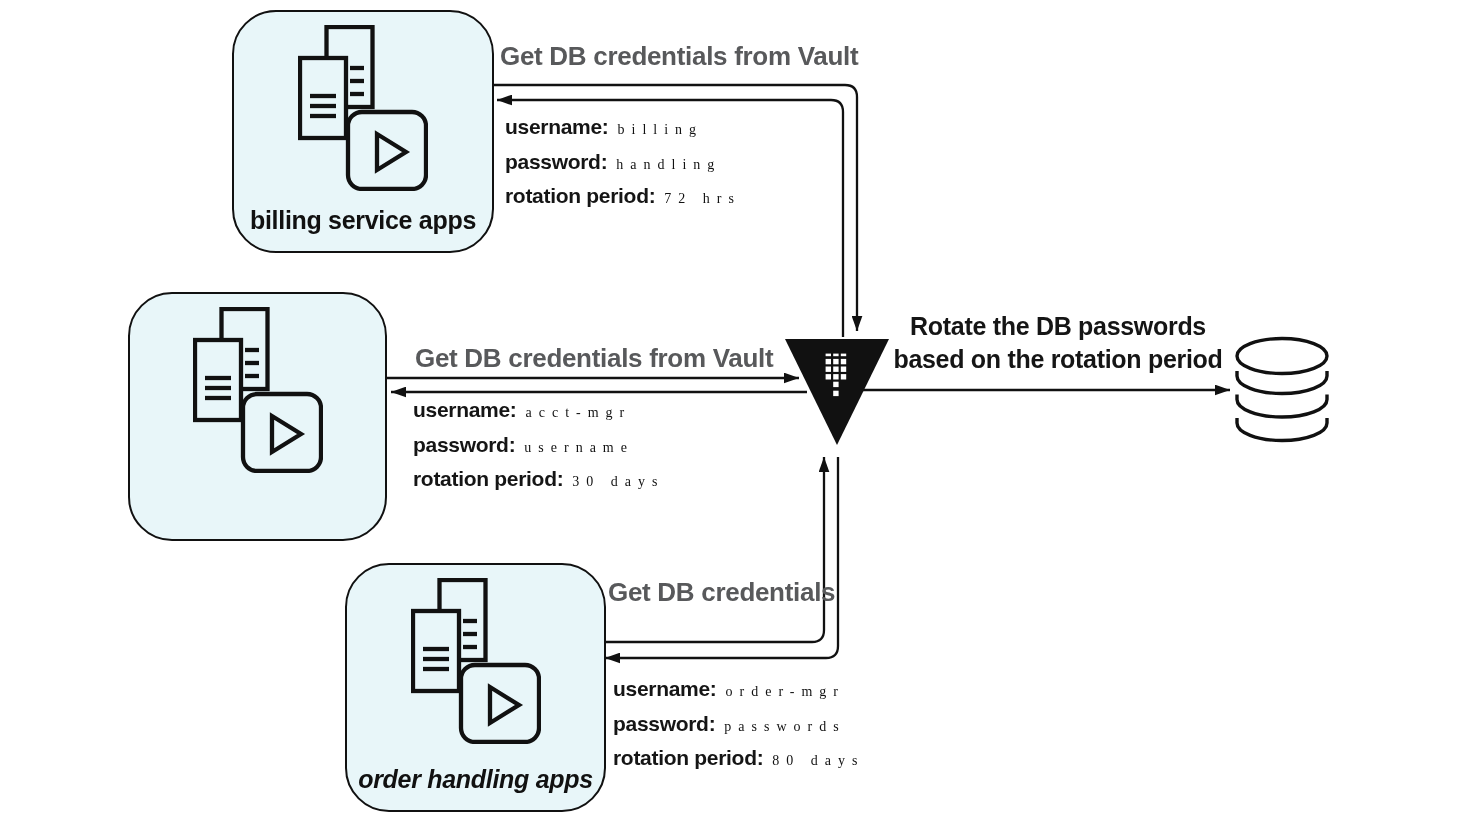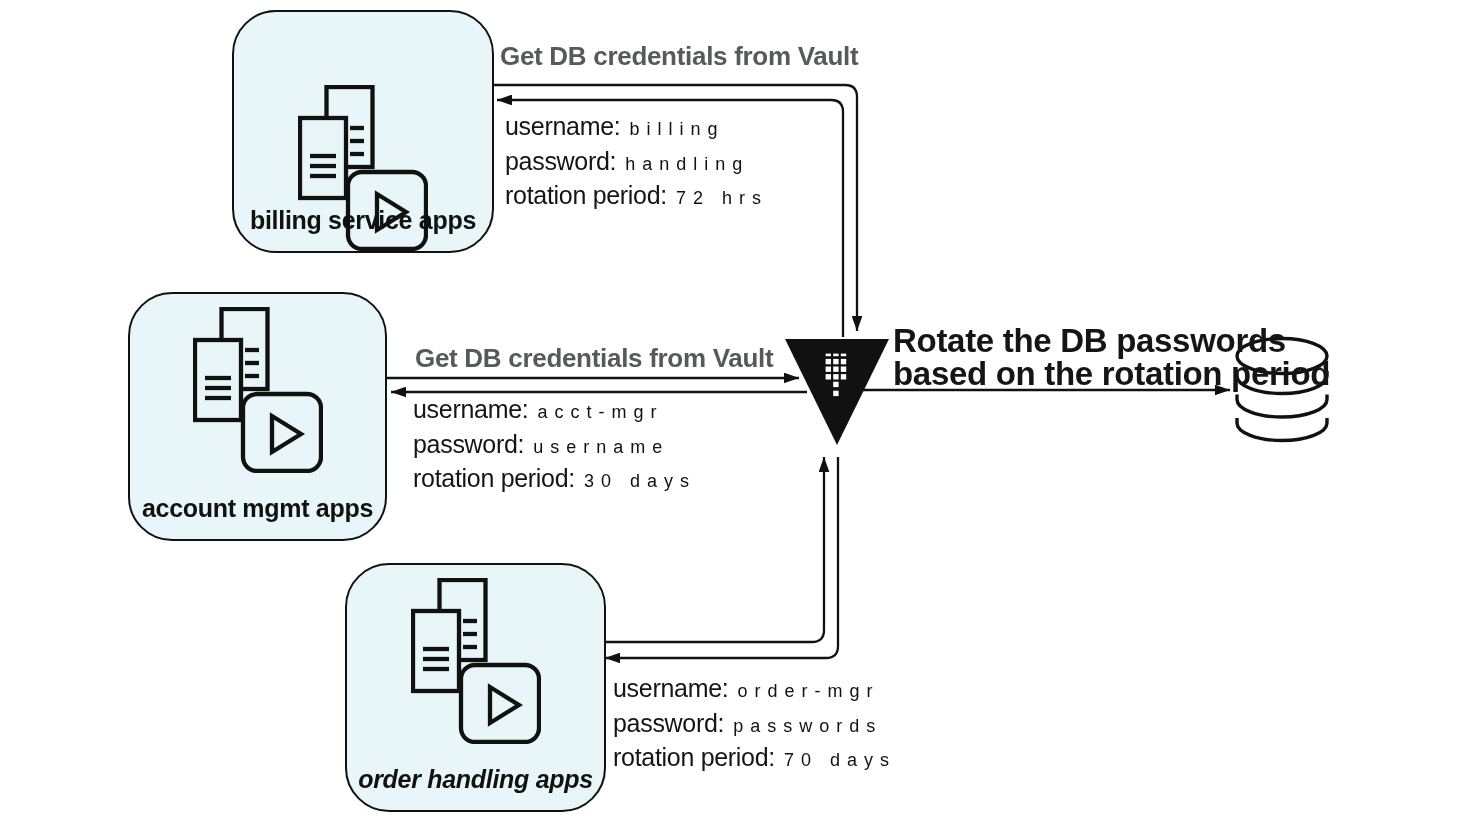--- a/index.html
+++ b/index.html
@@ -27,21 +27,21 @@
   .vault-dot{fill:#ffffff;}
   .db-shape{stroke:var(--stroke);stroke-width:3.4;fill:none;}
 
   .app-box{
     position:absolute;
     background:var(--app_box_fill);
     border:2.6px solid var(--stroke);
     border-radius:44px;
     display:flex;flex-direction:column;align-items:center;
   }
-  #box-billing{left:232px;top:10px;width:258px;height:239px;justify-content:flex-end;}
+  #box-billing{left:232px;top:10px;width:258px;height:239px;}
   #box-account{left:128px;top:292px;width:255px;height:245px;}
   #box-order{left:345px;top:563px;width:257px;height:245px;font-style:italic;}
   .app-icon{margin-top:13px;}
   .app-icon .ln{stroke:var(--stroke);stroke-width:4.3;}
   .app-icon .shp{stroke:var(--stroke);stroke-width:4.3;fill:var(--app_box_fill);}
   .box-label{
     position:absolute;bottom:16px;left:0;width:100%;
     text-align:center;
     font-size:25px;font-weight:600;color:var(--stroke);
     letter-spacing:-0.3px;
@@ -56,28 +56,28 @@
     white-space:nowrap;
   }
   #arrow-label-billing{left:500px;top:41px;width:350px;}
   #arrow-label-account{left:415px;top:343px;width:330px;}
   #arrow-label-order{left:608px;top:577px;width:215px;}
   .cred-block{position:absolute;}
   #creds-billing{left:505px;top:111px;}
   #creds-account{left:413px;top:394px;}
   #creds-order{left:613px;top:673px;}
   .cred-row{line-height:31.5px;white-space:nowrap;}
-  .cred-label{font-weight:400;font-size:25px;color:var(--text);letter-spacing:-0.3px;}
+  .cred-label{font-weight:700;font-size:21px;color:var(--text);letter-spacing:-0.3px;}
   .cred-value{
-    font-family:Liberation Sans, sans-serif;
-    font-size:18px;letter-spacing:7px;margin-left:9px;color:var(--stroke);margin-top:47px;
+    font-family:Liberation Serif, serif;
+    font-size:14px;letter-spacing:7px;margin-left:9px;color:var(--stroke);margin-top:47px;
   }
   #rotate-note{
-    position:absolute;left:893px;top:324px;width:330px;
-    text-align:center;font-size:33px;font-weight:600;
+    position:absolute;left:893px;top:310px;width:330px;
+    text-align:center;font-size:25px;font-weight:600;
     line-height:33px;color:var(--text);letter-spacing:-0.3px;
     white-space:nowrap;
   }
 </style>
 </head>
 <body>
 
 <div id="canvas">
 
   <svg id="wires" width="1481" height="818" viewBox="0 0 1481 818">
@@ -149,21 +149,20 @@
       <line class="ln" x1="52" y1="43" x2="66" y2="43"></line>
       <line class="ln" x1="52" y1="56" x2="66" y2="56"></line>
       <line class="ln" x1="52" y1="69" x2="66" y2="69"></line>
       <rect class="shp" x="2" y="33" width="46" height="80"></rect>
       <line class="ln" x1="12" y1="71" x2="38" y2="71"></line>
       <line class="ln" x1="12" y1="81" x2="38" y2="81"></line>
       <line class="ln" x1="12" y1="91" x2="38" y2="91"></line>
       <rect class="shp" x="50" y="87" width="78" height="77" rx="14"></rect>
       <polygon class="shp" points="79,109 79,145 108,127" fill="none"></polygon>
     </svg>
-    <div class="box-label">account mgmt apps</div>
   </div>
 
   <div class="app-box" id="box-order">
     <svg class="app-icon" width="130" height="166" viewBox="0 0 130 166">
       <rect class="shp" x="28.5" y="2" width="46" height="80"></rect>
       <line class="ln" x1="52" y1="43" x2="66" y2="43"></line>
       <line class="ln" x1="52" y1="56" x2="66" y2="56"></line>
       <line class="ln" x1="52" y1="69" x2="66" y2="69"></line>
       <rect class="shp" x="2" y="33" width="46" height="80"></rect>
       <line class="ln" x1="12" y1="71" x2="38" y2="71"></line>
@@ -175,20 +174,21 @@
     <div class="box-label">order handling apps</div>
   </div>
 
   <div class="arrow-label" id="arrow-label-billing">
     <div>Get DB credentials from Vault</div>
   </div>
   <div class="arrow-label" id="arrow-label-account">
     <div>Get DB credentials from Vault</div>
   </div>
   <div class="arrow-label" id="arrow-label-order">
+    <div>Get DB credentials</div>
   </div>
 
   <div class="cred-block" id="creds-billing">
     <div class="cred-row">
       <span class="cred-label">username:</span><span class="cred-value">billing</span>
     </div>
     <div class="cred-row">
       <span class="cred-label">password:</span><span class="cred-value">handling</span>
     </div>
     <div class="cred-row">
@@ -209,21 +209,21 @@
   </div>
 
   <div class="cred-block" id="creds-order">
     <div class="cred-row">
       <span class="cred-label">username:</span><span class="cred-value">order-mgr</span>
     </div>
     <div class="cred-row">
       <span class="cred-label">password:</span><span class="cred-value">passwords</span>
     </div>
     <div class="cred-row">
-      <span class="cred-label">rotation period:</span><span class="cred-value">70 days</span>
+      <span class="cred-label">rotation period:</span><span class="cred-value">80 days</span>
     </div>
   </div>
 
   <div id="rotate-note">
     <div>Rotate the DB passwords</div>
     <div>based on the rotation period</div>
   </div>
 
 </div>
 

